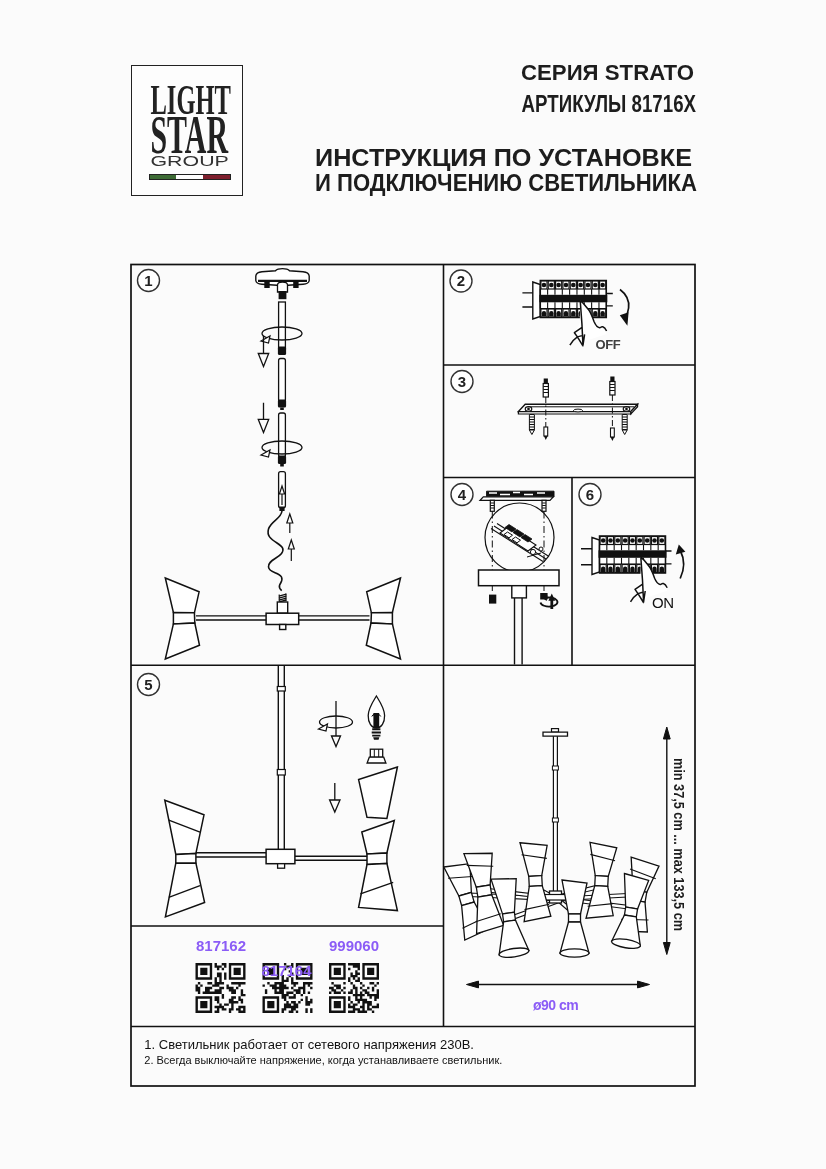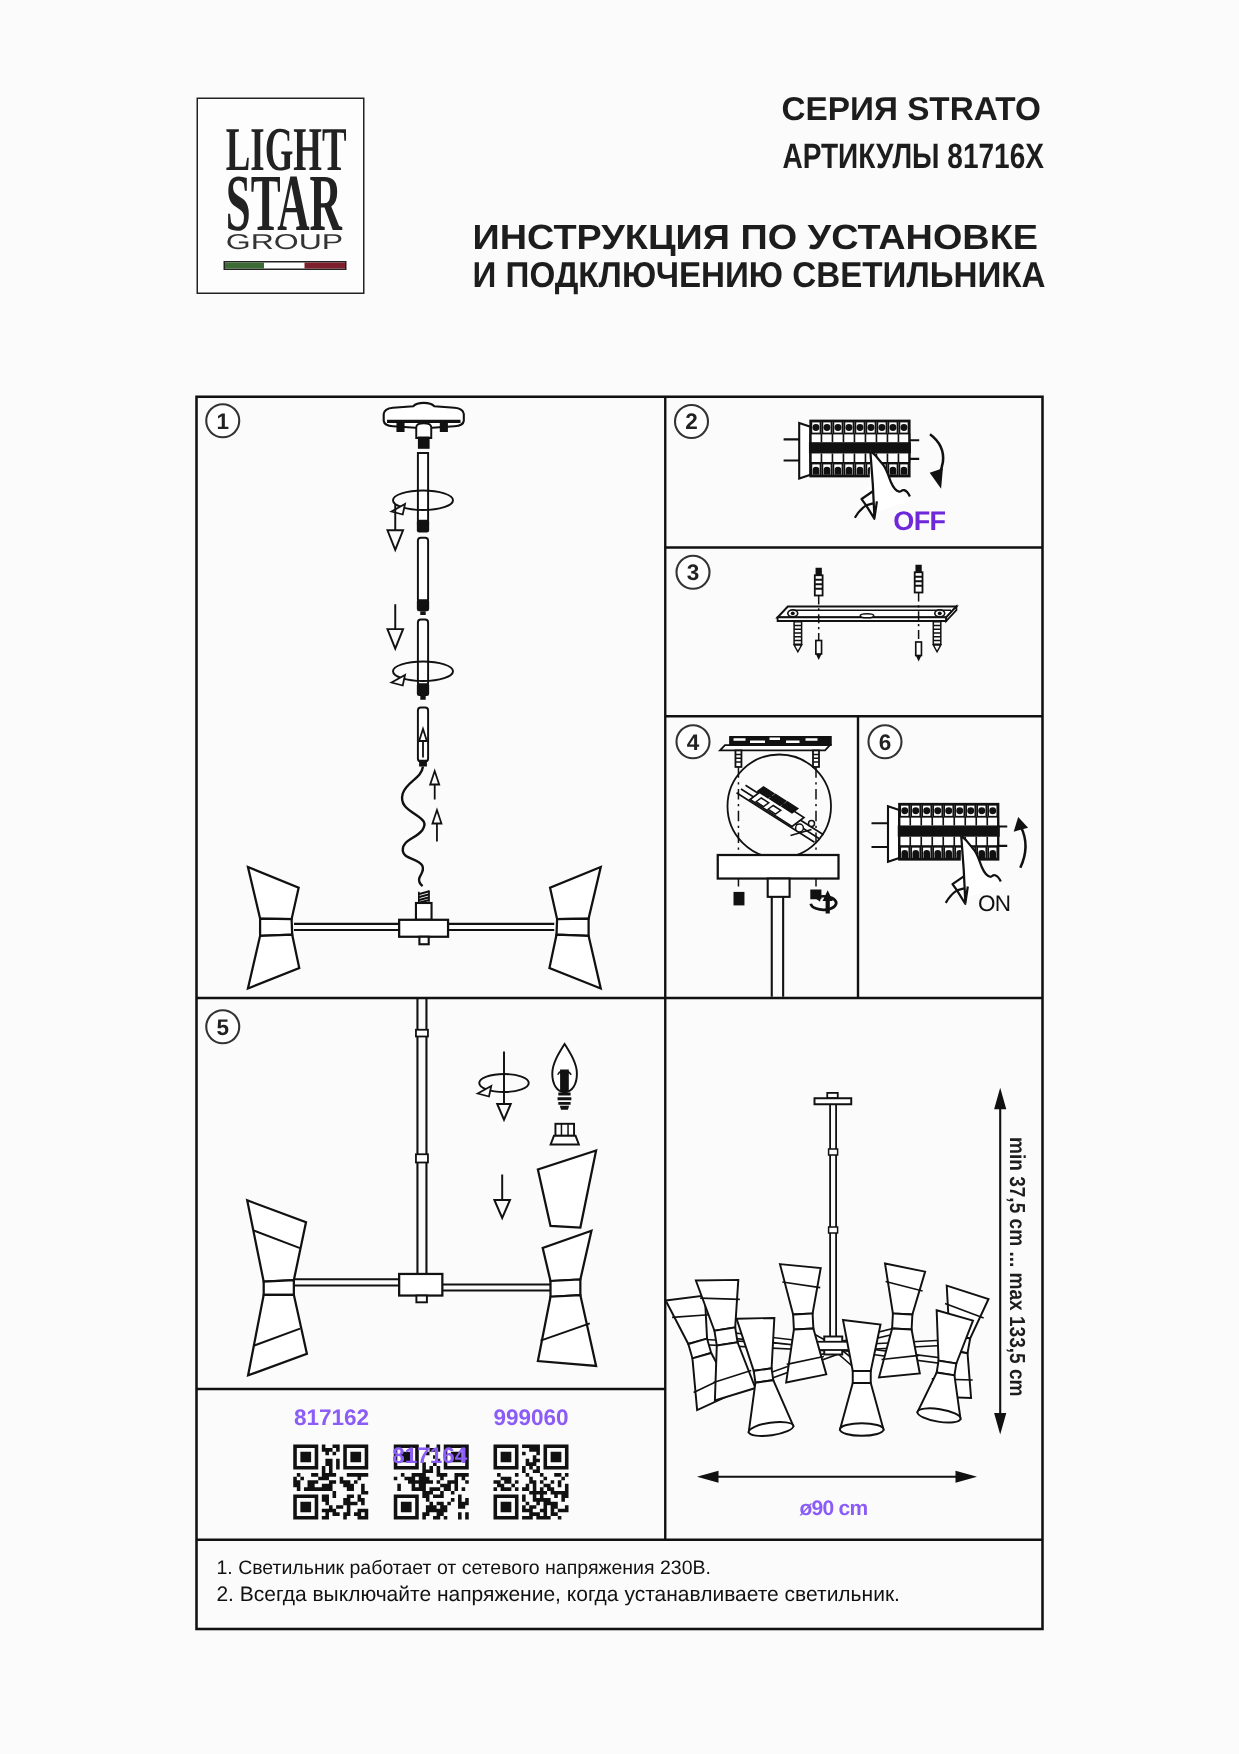--- a/index.html
+++ b/index.html
@@ -556,27 +556,27 @@
 
 <text transform="rotate(90 673.5 758)" x="673.5" y="758" font-family="Liberation Sans, sans-serif" font-size="14.5" font-weight="bold" fill="#1d1d1d" textLength="173" lengthAdjust="spacingAndGlyphs">min 37,5 cm ... max 133,5 cm</text>
 
 <g stroke="#111" fill="#111">
 <line x1="478" y1="984.5" x2="638" y2="984.5" stroke-width="1.4"></line>
 <path d="M466.5 984.5 l12 -3.4 v6.8 z"></path>
 <path d="M649.5 984.5 l-12 -3.4 v6.8 z"></path>
 </g>
 </svg>
 
-<div class="abs" style="left:595.5px;top:337px;font-size:18px;font-weight:bold;letter-spacing:-0.4px;color:#6d28d9;">OFF</div>
+<div class="abs" style="left:595.5px;top:337px;font-size:13px;font-weight:bold;letter-spacing:-0.4px;color:#404040;">OFF</div>
 
 <div class="abs" style="left:652px;top:594px;font-size:15px;font-weight:normal;letter-spacing:-0.5px;color:#111;">ON</div>
 
 <div class="abs hdr" style="left:196px;top:936.6px;font-size:15px;">817162</div>
 
 <div class="abs hdr" style="left:261.5px;top:936.6px;font-size:15px;margin-top:25px;">817164</div>
 
 <div class="abs hdr" style="left:329px;top:936.6px;font-size:15px;">999060</div>
 
 <div class="abs hdr" style="left:533px;top:997px;font-size:14px;letter-spacing:-0.5px;">ø90 cm</div>
 
 <div class="abs" style="left:144.3px;top:1036.6px;font-size:13px;color:#111;">1. Светильник работает от сетевого напряжения 230В.</div>
 
-<div class="abs" style="left:144.3px;top:1054.4px;font-size:14px;color:#111;">2. Всегда выключайте напряжение, когда устанавливаете светильник.</div>
+<div class="abs" style="left:144.3px;top:1054.4px;font-size:11px;color:#111;">2. Всегда выключайте напряжение, когда устанавливаете светильник.</div>
 
 </body></html>

